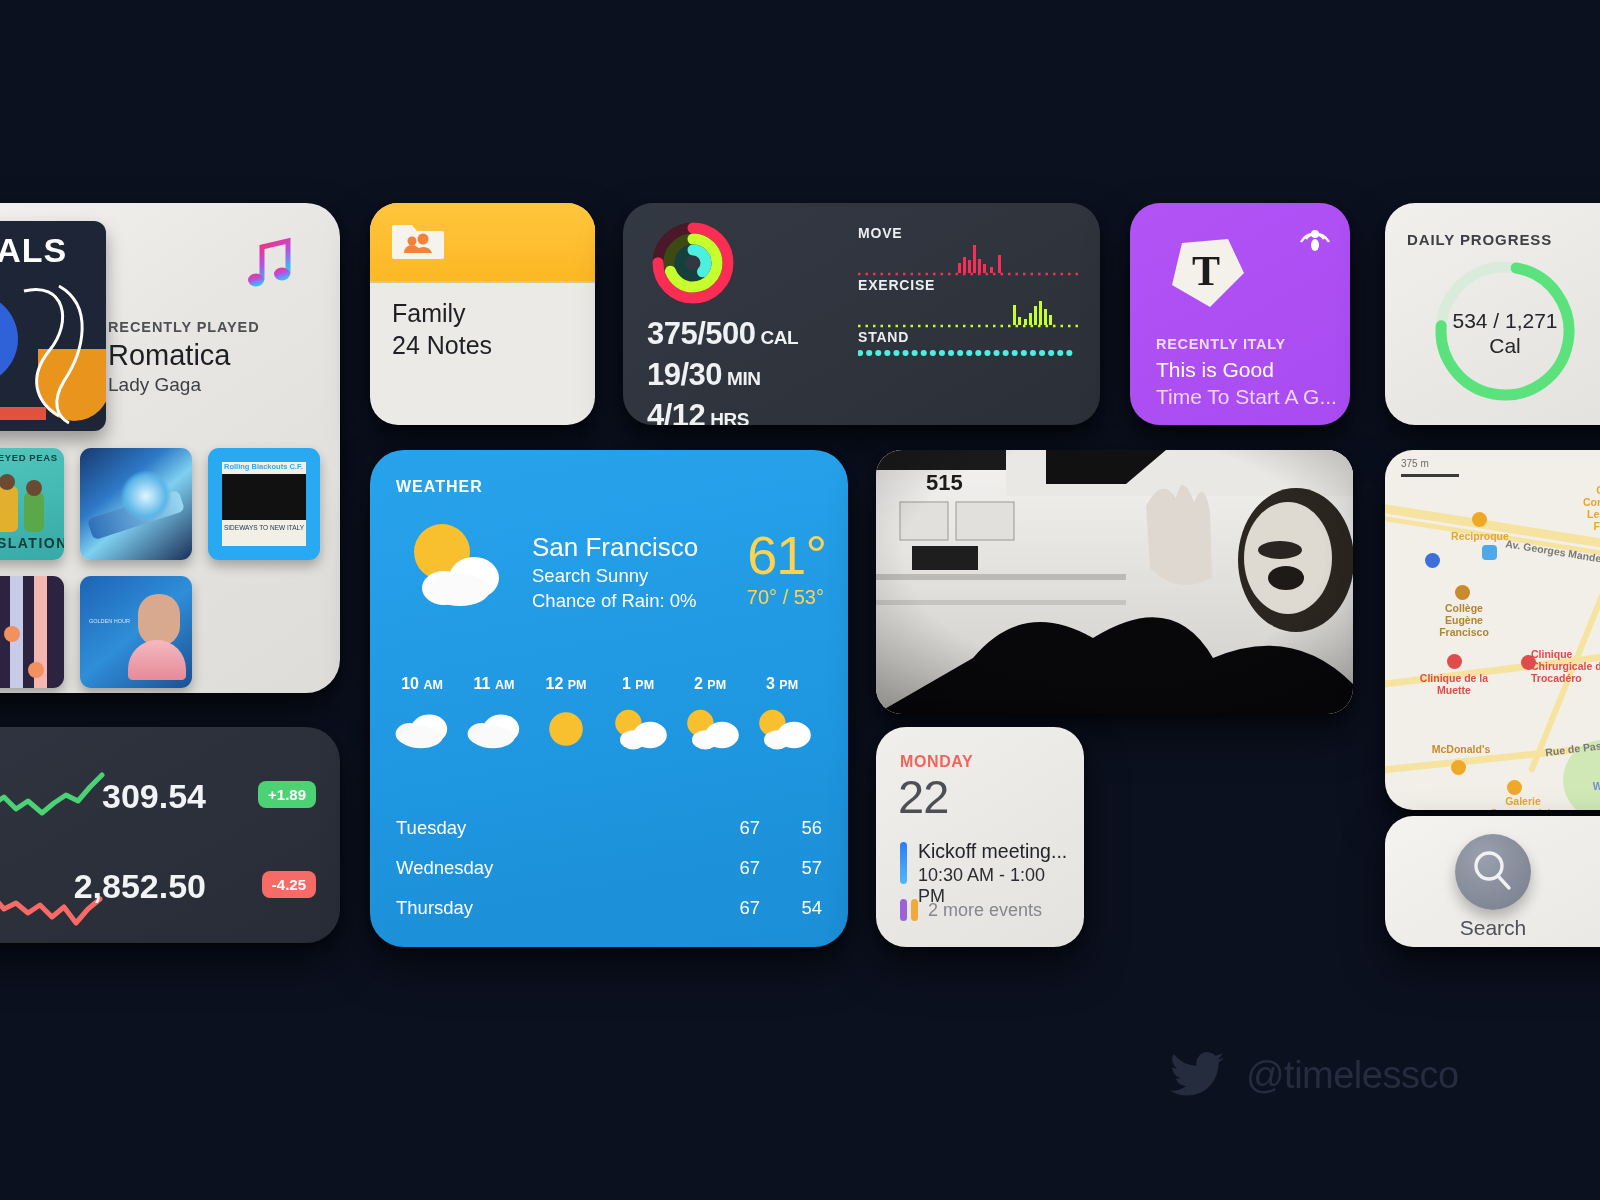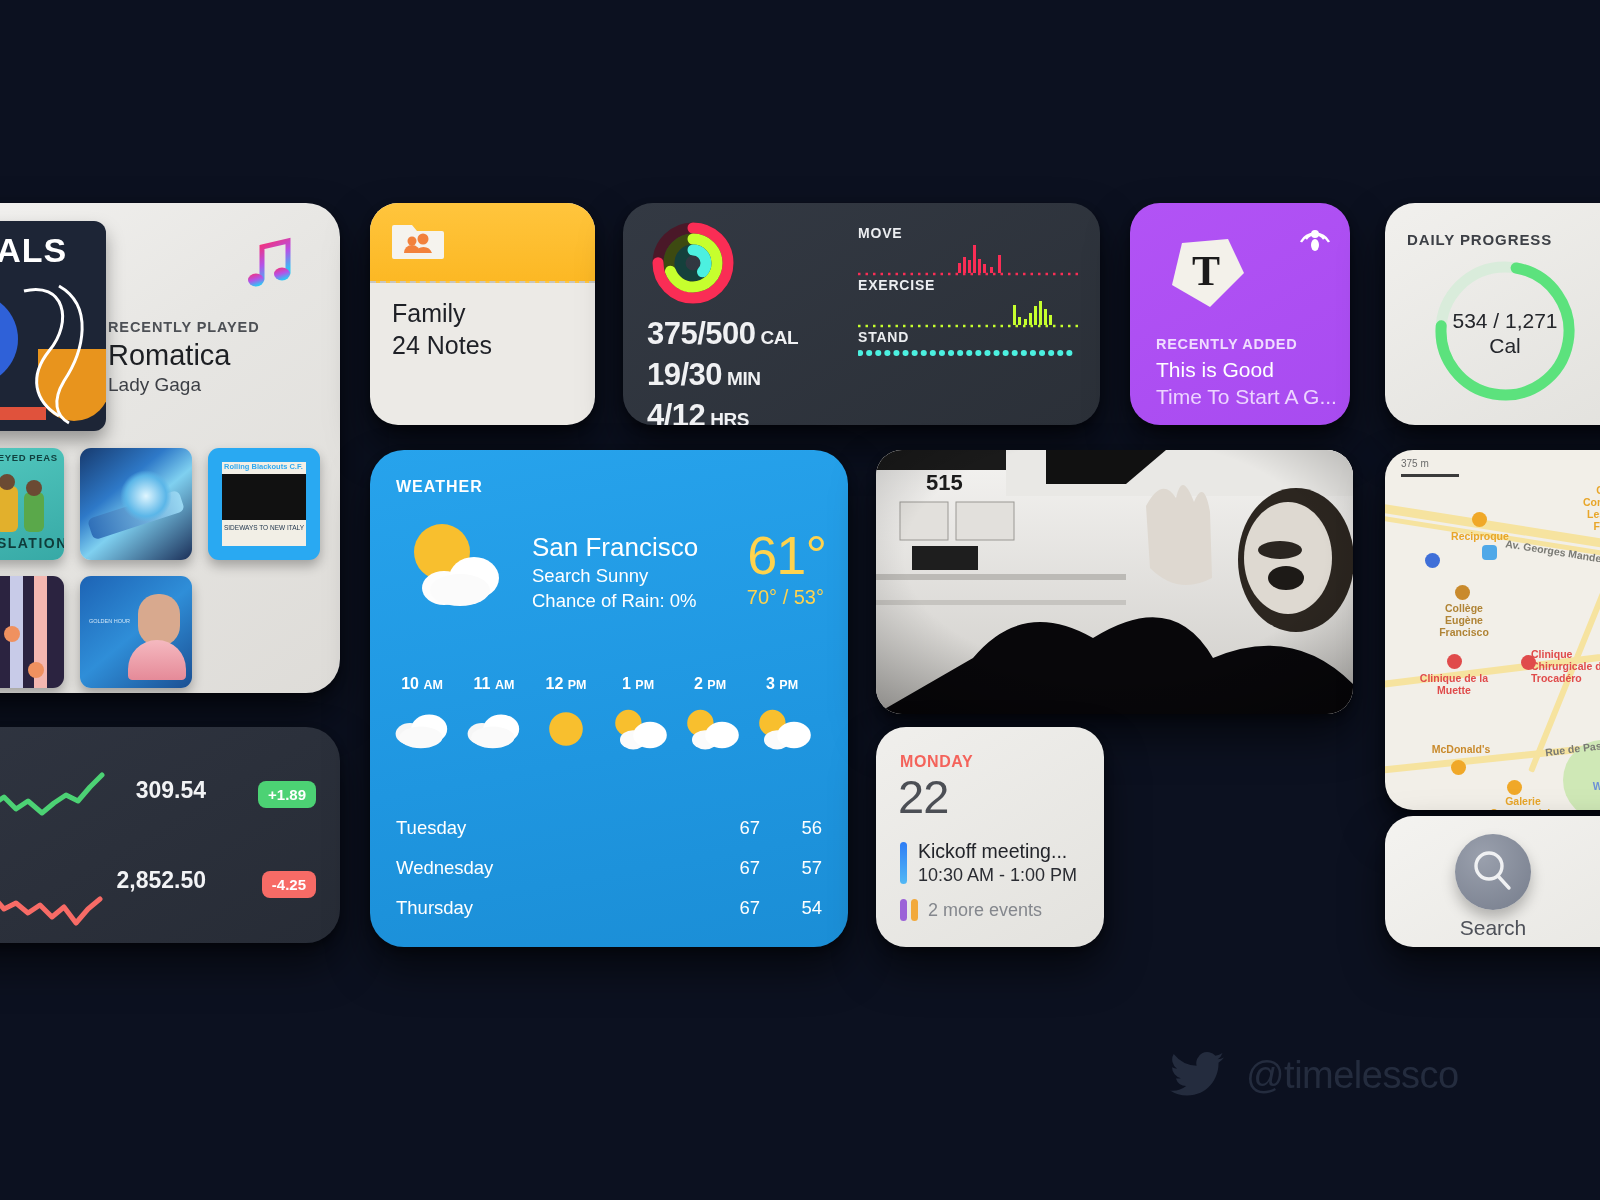--- a/index.html
+++ b/index.html
@@ -73,21 +73,21 @@
   .a6 .face{ position:absolute; right:12px; top:18px; width:42px; height:52px; border-radius:20px;
       background:#d8a98e; }
   .a6 .fan{ position:absolute; right:6px; bottom:8px; width:58px; height:40px;
       background:linear-gradient(180deg,#f5b9c0,#e58a98); border-radius:40px 40px 6px 6px;}
   .a6 .txt{ position:absolute; left:9px; top:42px; font-size:5.5px; color:#cfe6f7; line-height:7px;}
 
   
   #stocks{ left:-64px; top:727px; width:404px; height:216px; border-radius:34px;
       background:linear-gradient(150deg,#2f3440,#272c36); }
   .spark{ position:absolute; left:-40px; width:320px; height:80px; }
-  .srow-val{ position:absolute; font-size:23px; font-weight:bold; color:#f2f3f5; text-align:right; }
+  .srow-val{ position:absolute; font-size:34px; font-weight:bold; color:#f2f3f5; text-align:right; }
   .badge{ position:absolute; border-radius:8px; font-size:15px; font-weight:bold; color:#fff;
       padding:5px 10px; }
   .badge.up{ background:#4cd274; }
   .badge.down{ background:#f76b66; }
 
   
   #notes{ left:370px; top:203px; width:225px; height:222px; border-radius:28px;
       background:#eceae6; }
   .nt-top{ height:80px; background:linear-gradient(180deg,#ffc53d,#fcb824); position:relative;
       border-bottom:2px dashed #c9c6bf; }
@@ -150,21 +150,21 @@
   .day .dn{ flex:1; }
   .day .dh{ width:62px; text-align:right; }
   .day .dl{ width:62px; text-align:right; }
 
   
   #photo{ left:876px; top:450px; width:477px; height:264px; border-radius:26px;
       background:#d9d7d3; }
   .ph-img{ position:absolute; inset:0; }
 
   
-  #calendar{ left:876px; top:727px; width:228px; height:220px; border-radius:30px;
+  #calendar{ left:876px; top:727px; width:208px; height:220px; border-radius:30px;
       background:linear-gradient(150deg,#f0efec,#e3e2de); }
   .cal-day{ position:absolute; left:24px; top:26px; font-size:16px; font-weight:bold;
       color:#f4635b; letter-spacing:.6px; }
   .cal-num{ position:absolute; left:22px; top:42px; font-size:47px; color:#4c4f55; letter-spacing:-1px;}
   .cal-ev{ position:absolute; left:24px; top:113px; right:14px; }
   .cal-bar{ position:absolute; left:0; top:2px; width:7px; height:42px; border-radius:4px;
       background:linear-gradient(180deg,#2e7df5,#52b8f5); }
   .cal-ev-t{ margin-left:18px; font-size:19.5px; color:#22242a; white-space:nowrap; overflow:hidden;}
   .cal-ev-s{ margin-left:18px; font-size:18px; color:#2a2c32; margin-top:2px;}
   .cal-more{ position:absolute; left:24px; top:172px; display:flex; align-items:center; }
@@ -385,21 +385,21 @@
     <svg class="pod-gem" viewBox="0 0 86 80">
       <path d="M20 10 L66 6 L82 40 L48 74 L10 52 Z" fill="#f3f1ea"></path>
       <text x="44" y="52" font-family="Liberation Serif, serif" font-size="42" font-weight="bold" text-anchor="middle" fill="#1b1b1b">T</text>
     </svg>
     <svg class="pod-icon" viewBox="0 0 38 38">
       <ellipse cx="19" cy="26" rx="4" ry="6" fill="#fff"></ellipse>
       <circle cx="19" cy="15" r="4" fill="#fff"></circle>
       <path d="M10 20 a11 11 0 0 1 18 0" fill="none" stroke="#fff" stroke-width="2.4"></path>
       <path d="M5 23 a16 16 0 0 1 28 0" fill="none" stroke="#fff" stroke-width="2.4"></path>
     </svg>
-    <div class="pod-label">RECENTLY ADDED</div>
+    <div class="pod-label">RECENTLY ITALY</div>
     <div class="pod-title">This is Good</div>
     <div class="pod-sub">Time To Start A G...</div>
   </div>
 
   <div class="w" id="daily">
     <div class="dp-label">DAILY PROGRESS</div>
     <svg class="dp-ring" viewBox="0 0 152 152">
       <circle cx="76" cy="76" r="64" fill="none" stroke="#d9ecdb" stroke-width="11"></circle>
       <circle cx="76" cy="76" r="64" fill="none" stroke="#5ce27d" stroke-width="11" stroke-linecap="round" stroke-dasharray="295 402" transform="rotate(-80 76 76)"></circle>
     </svg>

